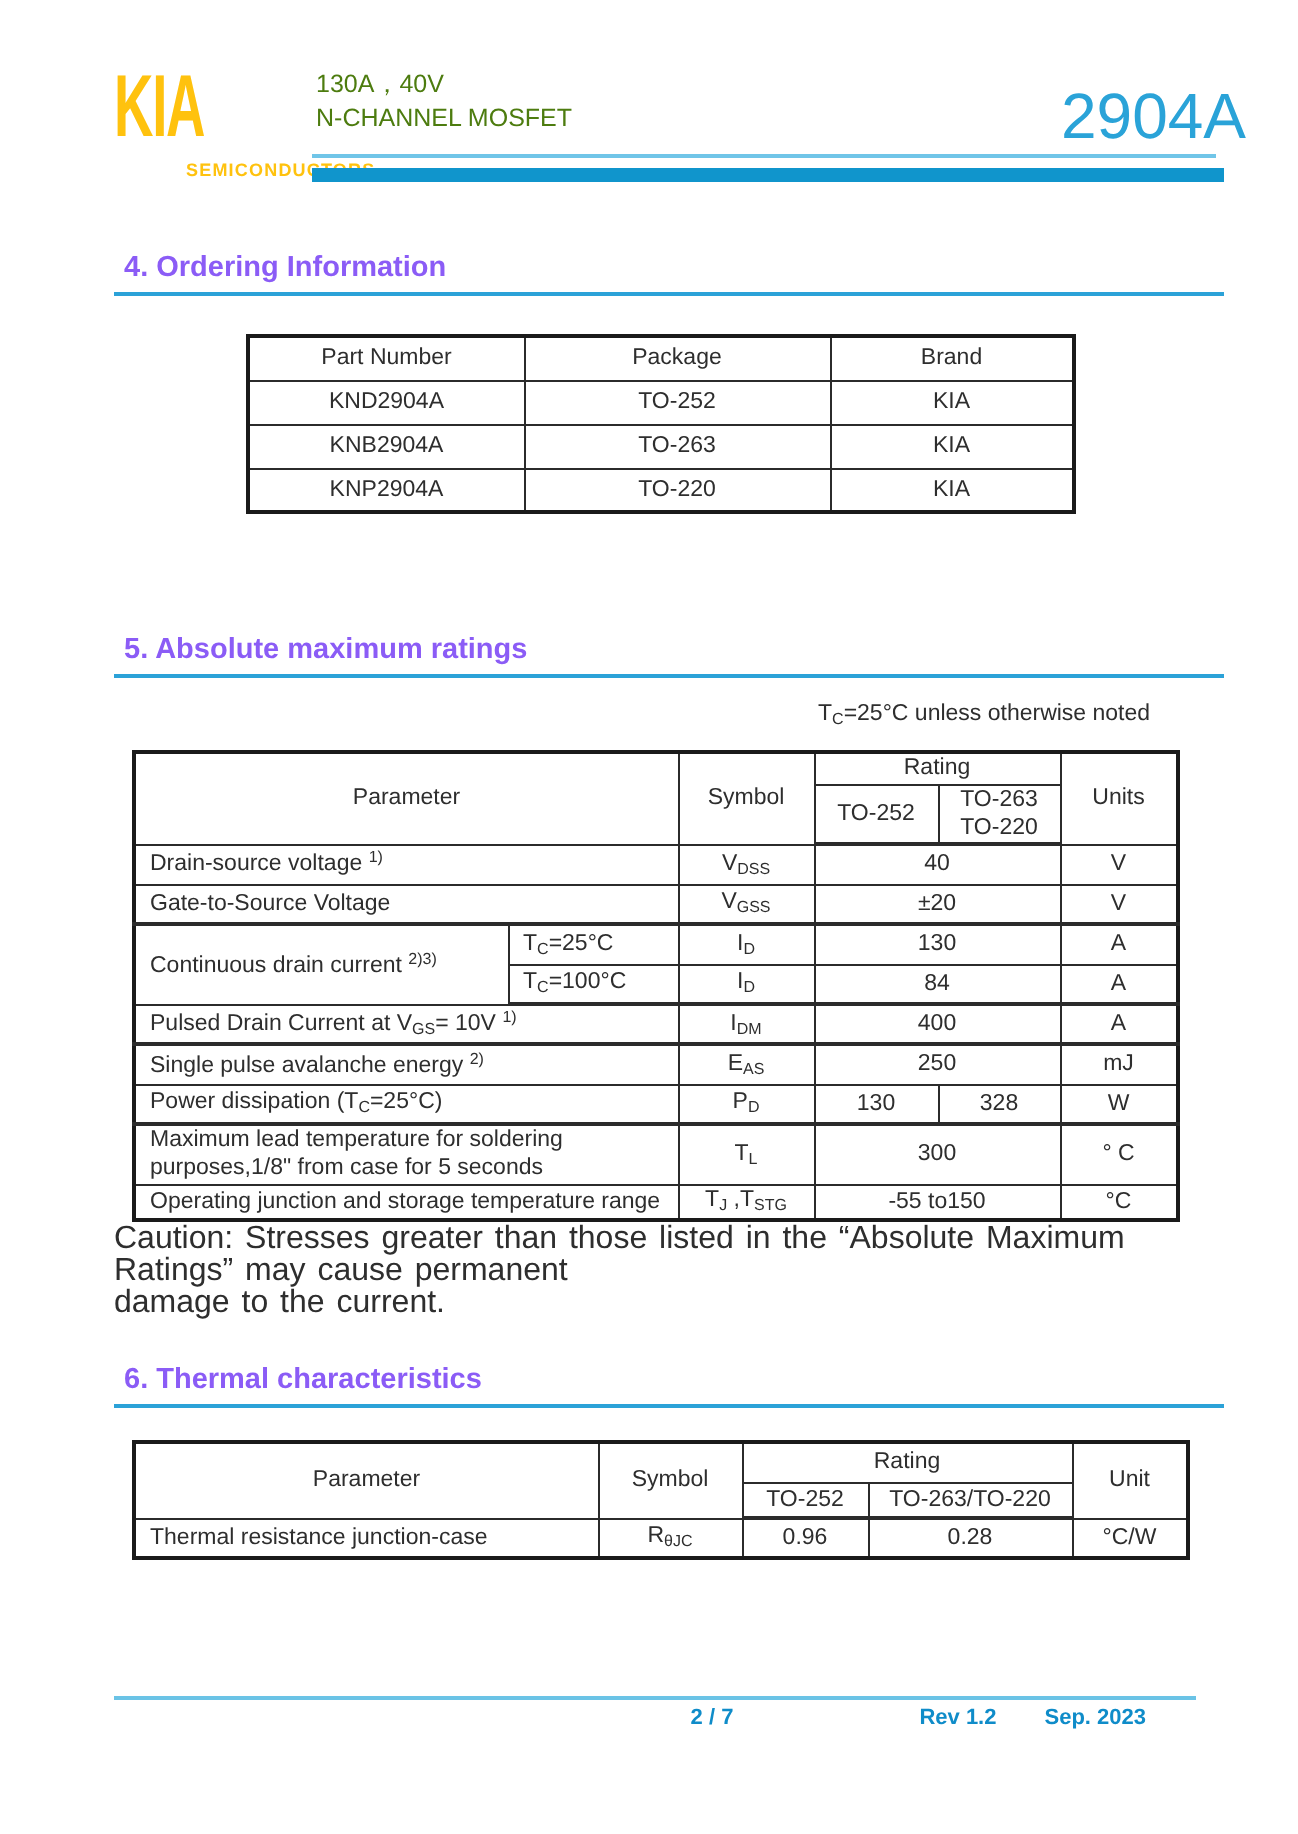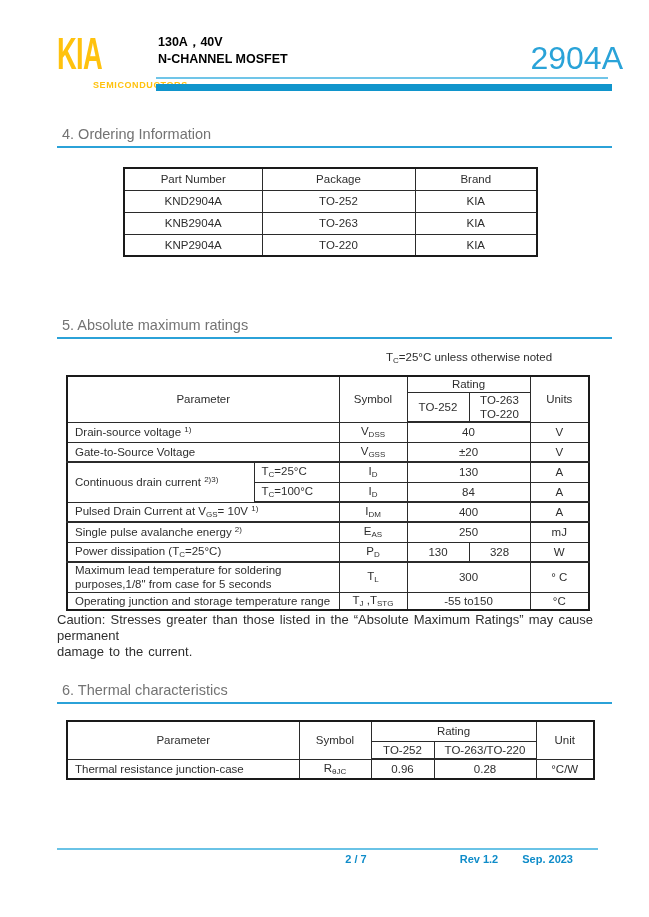--- a/index.html
+++ b/index.html
@@ -3,27 +3,27 @@
 <meta charset="utf-8">
 <style>
   html,body{margin:0;padding:0;background:#fff;}
   .page{position:relative;width:649px;height:917px;background:#fff;overflow:hidden;
         font-family:"Liberation Sans",sans-serif;color:#2e2e2e;}
 
   
   .logo-text{position:absolute;left:57px;top:32px;font-size:44px;font-weight:bold;color:#ffc20e;
              line-height:44px;transform:scaleX(.62);transform-origin:0 0;letter-spacing:-1px;}
   .logo-sub{position:absolute;left:57px;top:80px;font-size:9px;font-weight:bold;color:#ffc20e;letter-spacing:.6px;padding-left:36px;}
-  .hdr-sub{position:absolute;left:158px;top:34px;font-size:12.5px;font-weight:bold;color:#000000;line-height:17px;}
+  .hdr-sub{position:absolute;left:158px;top:34px;font-size:12.5px;font-weight:normal;color:#4d7c0f;line-height:17px;}
   .hdr-part{position:absolute;right:26px;top:42px;font-size:32px;color:#2aa3d8;line-height:32px;}
   .hdr-line-thin{position:absolute;left:156px;top:77px;width:452px;height:2px;background:#70c5e8;}
   .hdr-line-thick{position:absolute;left:156px;top:84px;width:456px;height:7px;background:#1095cc;}
 
   
-  .sec-title{position:absolute;left:62px;font-size:14.5px;font-weight:normal;color:#737373;}
+  .sec-title{position:absolute;left:62px;font-size:14.5px;font-weight:bold;color:#8b5cf6;}
   .sec-rule{position:absolute;left:57px;width:555px;height:2px;background:#2ba2d8;}
 
   
   table{position:absolute;border-collapse:collapse;table-layout:fixed;border:2px solid #1a1a1a;}
   th,td{border:1px solid #2b2b2b;font-size:11.5px;font-weight:normal;text-align:center;
         padding:0;color:#2e2e2e;line-height:1.22;overflow:hidden;}
   .pl{text-align:left;padding-left:7px;}
   tr.hb>th, tr.hb>td{border-bottom-width:2px;}
   .sb{font-size:8px;vertical-align:-2px;}
   .sp{font-size:8px;vertical-align:4px;}
@@ -31,22 +31,22 @@
   .ord-tr{height:22px;}
   .amr-h1{height:16px;}
   .amr-h2{height:30px;}
   .amr-r{height:20px;}
   .amr-r30{height:30px;}
   .amr-r18{height:18px;}
   .th-h1{height:20px;}
   .th-h2{height:18px;}
   .th-r{height:20px;}
 
-  .note{position:absolute;left:386px;top:351px;font-size:11.5px;color:#2e2e2e;}
-  .caution{position:absolute;left:57px;top:612px;width:556px;font-size:13px;line-height:16px;
+  .note{position:absolute;left:409px;top:351px;font-size:11.5px;color:#2e2e2e;}
+  .caution{position:absolute;left:57px;top:612px;width:556px;font-size:16px;line-height:16px;
            color:#2e2e2e;word-spacing:1.5px;}
 
   
   .foot-line{position:absolute;left:57px;top:848px;width:541px;height:2px;background:#6ac3e6;}
   .foot-page{position:absolute;left:0;top:853px;width:622px;text-align:center;
              font-size:11px;font-weight:bold;color:#0f8cc9;padding-left:45px;}
   .foot-rev{position:absolute;top:853px;right:76px;font-size:11px;font-weight:bold;color:#0f8cc9;}
   .foot-rev .date{margin-left:24px;}
 </style>
 </head>

